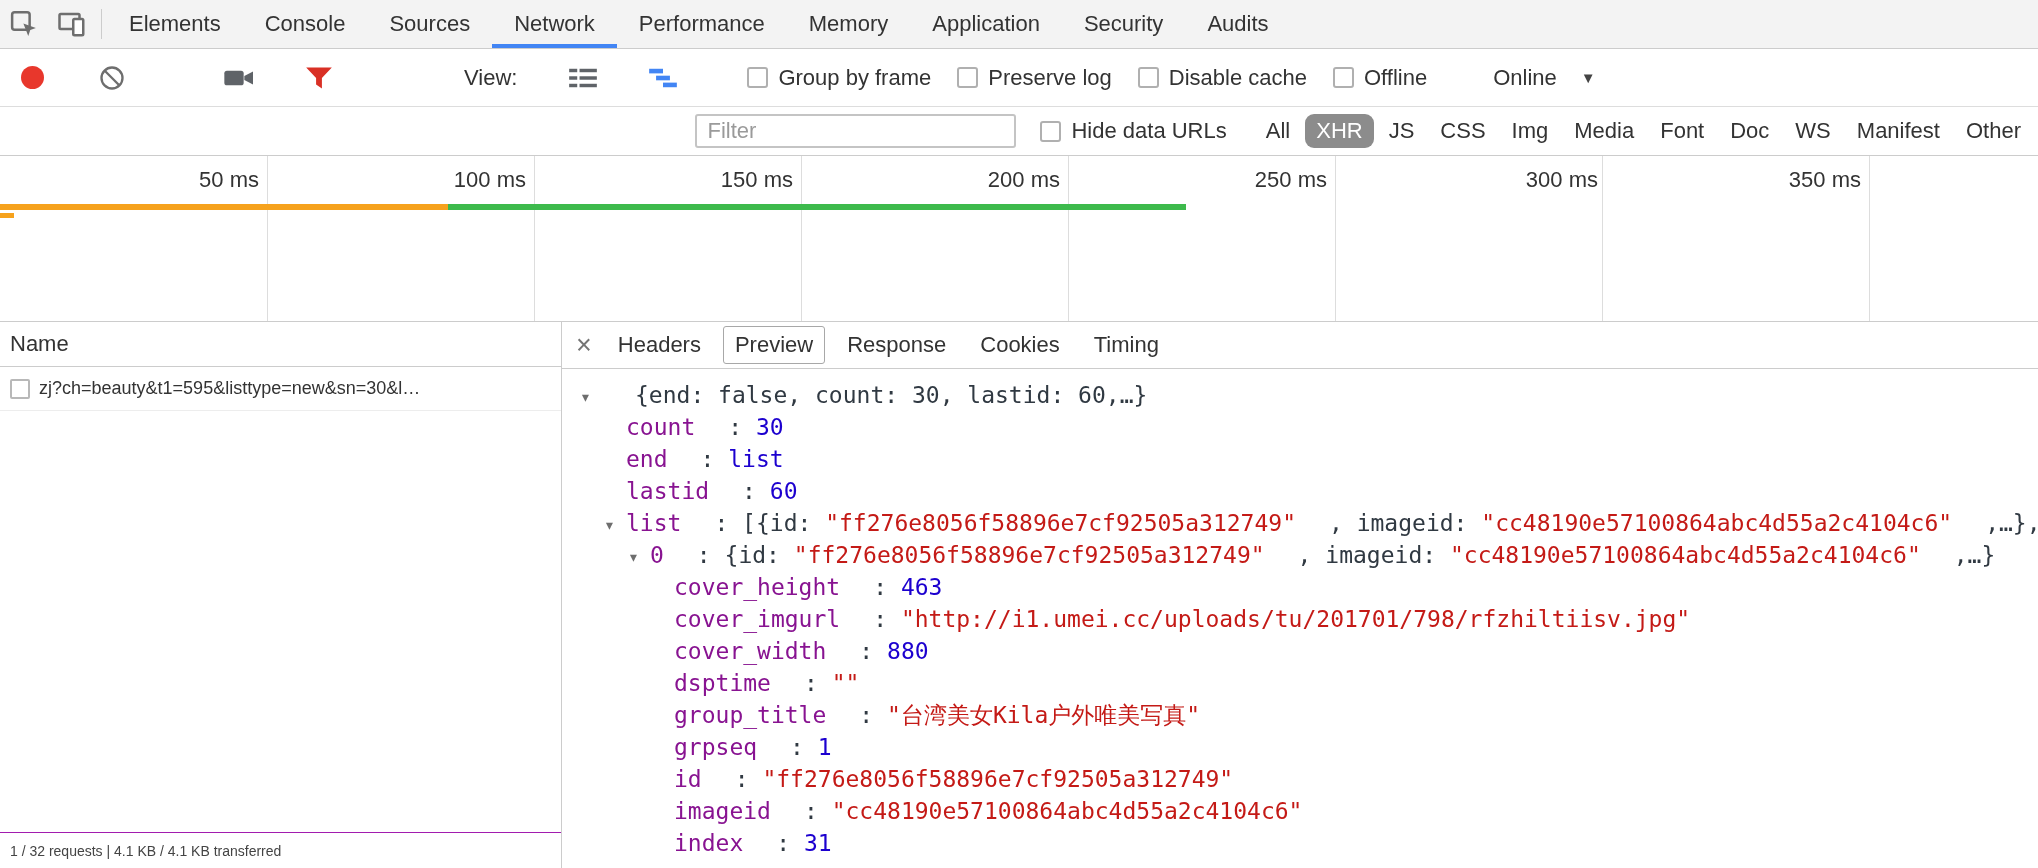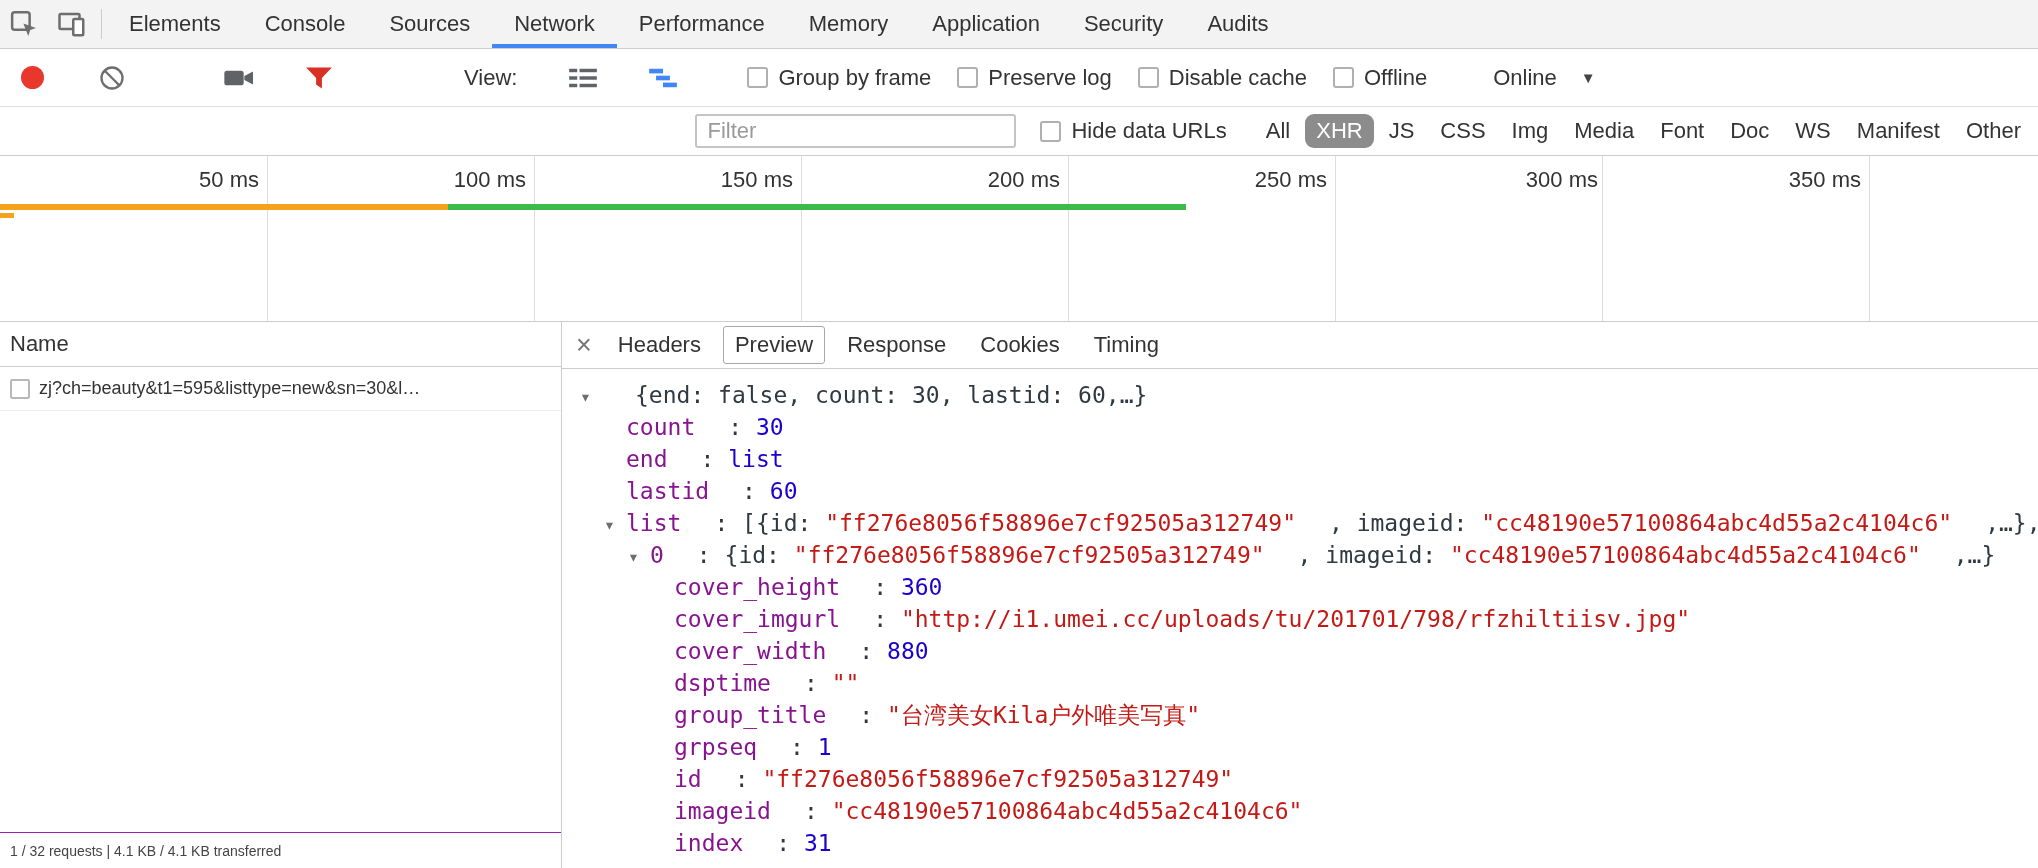--- a/index.html
+++ b/index.html
@@ -248,21 +248,21 @@
             <div class="dtab">Timing</div>
           </div>
       </div>
       <div class="preview">
           <div class="trow" style="padding-left: 18px;"><span class="arrow">▾</span><span class="tk-plain">{end: false, count: 30, lastid: 60,…}</span></div>
           <div class="trow" style="padding-left: 42px;"><span class="arrow"></span><span class="tk-key">count</span><span class="tk-plain">: </span><span class="tk-num">30</span></div>
           <div class="trow" style="padding-left: 42px;"><span class="arrow"></span><span class="tk-key">end</span><span class="tk-plain">: </span><span class="tk-num">list</span></div>
           <div class="trow" style="padding-left: 42px;"><span class="arrow"></span><span class="tk-key">lastid</span><span class="tk-plain">: </span><span class="tk-num">60</span></div>
           <div class="trow" style="padding-left: 42px;"><span class="arrow">▾</span><span class="tk-key">list</span><span class="tk-plain">: [{id: </span><span class="tk-str">"ff276e8056f58896e7cf92505a312749"</span><span class="tk-plain">, imageid: </span><span class="tk-str">"cc48190e57100864abc4d55a2c4104c6"</span><span class="tk-plain">,…},…]</span></div>
           <div class="trow" style="padding-left: 66px;"><span class="arrow">▾</span><span class="tk-key">0</span><span class="tk-plain">: {id: </span><span class="tk-str">"ff276e8056f58896e7cf92505a312749"</span><span class="tk-plain">, imageid: </span><span class="tk-str">"cc48190e57100864abc4d55a2c4104c6"</span><span class="tk-plain">,…}</span></div>
-          <div class="trow" style="padding-left: 90px;"><span class="arrow"></span><span class="tk-key">cover_height</span><span class="tk-plain">: </span><span class="tk-num">360</span></div>
+          <div class="trow" style="padding-left: 90px;"><span class="arrow"></span><span class="tk-key">cover_height</span><span class="tk-plain">: </span><span class="tk-num">463</span></div>
           <div class="trow" style="padding-left: 90px;"><span class="arrow"></span><span class="tk-key">cover_imgurl</span><span class="tk-plain">: </span><span class="tk-str">"http://i1.umei.cc/uploads/tu/201701/798/rfzhiltiisv.jpg"</span></div>
           <div class="trow" style="padding-left: 90px;"><span class="arrow"></span><span class="tk-key">cover_width</span><span class="tk-plain">: </span><span class="tk-num">880</span></div>
           <div class="trow" style="padding-left: 90px;"><span class="arrow"></span><span class="tk-key">dsptime</span><span class="tk-plain">: </span><span class="tk-str">""</span></div>
           <div class="trow" style="padding-left: 90px;"><span class="arrow"></span><span class="tk-key">group_title</span><span class="tk-plain">: </span><span class="tk-str">"台湾美女Kila户外唯美写真"</span></div>
           <div class="trow" style="padding-left: 90px;"><span class="arrow"></span><span class="tk-key">grpseq</span><span class="tk-plain">: </span><span class="tk-num">1</span></div>
           <div class="trow" style="padding-left: 90px;"><span class="arrow"></span><span class="tk-key">id</span><span class="tk-plain">: </span><span class="tk-str">"ff276e8056f58896e7cf92505a312749"</span></div>
           <div class="trow" style="padding-left: 90px;"><span class="arrow"></span><span class="tk-key">imageid</span><span class="tk-plain">: </span><span class="tk-str">"cc48190e57100864abc4d55a2c4104c6"</span></div>
           <div class="trow" style="padding-left: 90px;"><span class="arrow"></span><span class="tk-key">index</span><span class="tk-plain">: </span><span class="tk-num">31</span></div>
         </div>
     </div>

